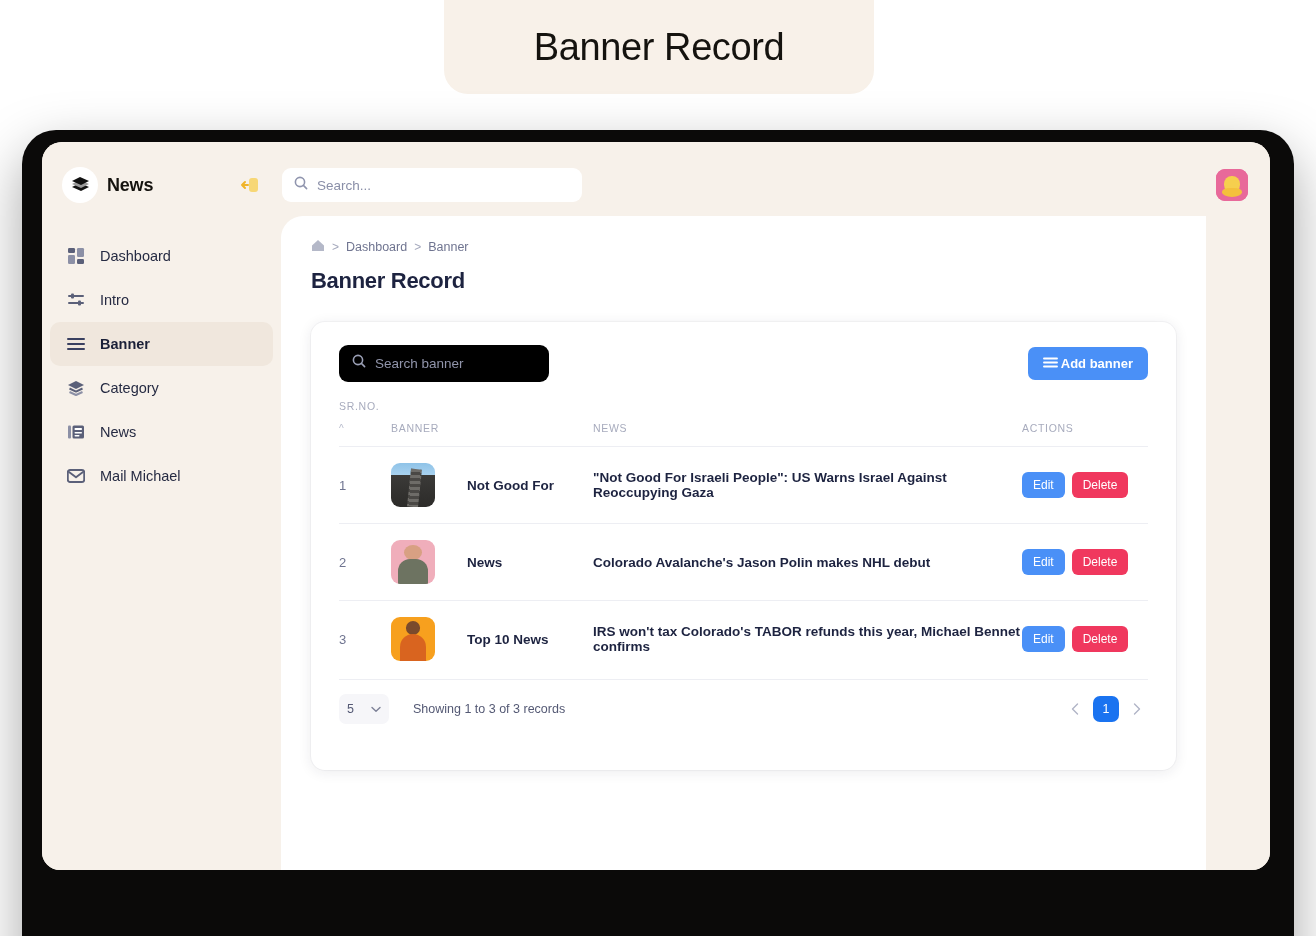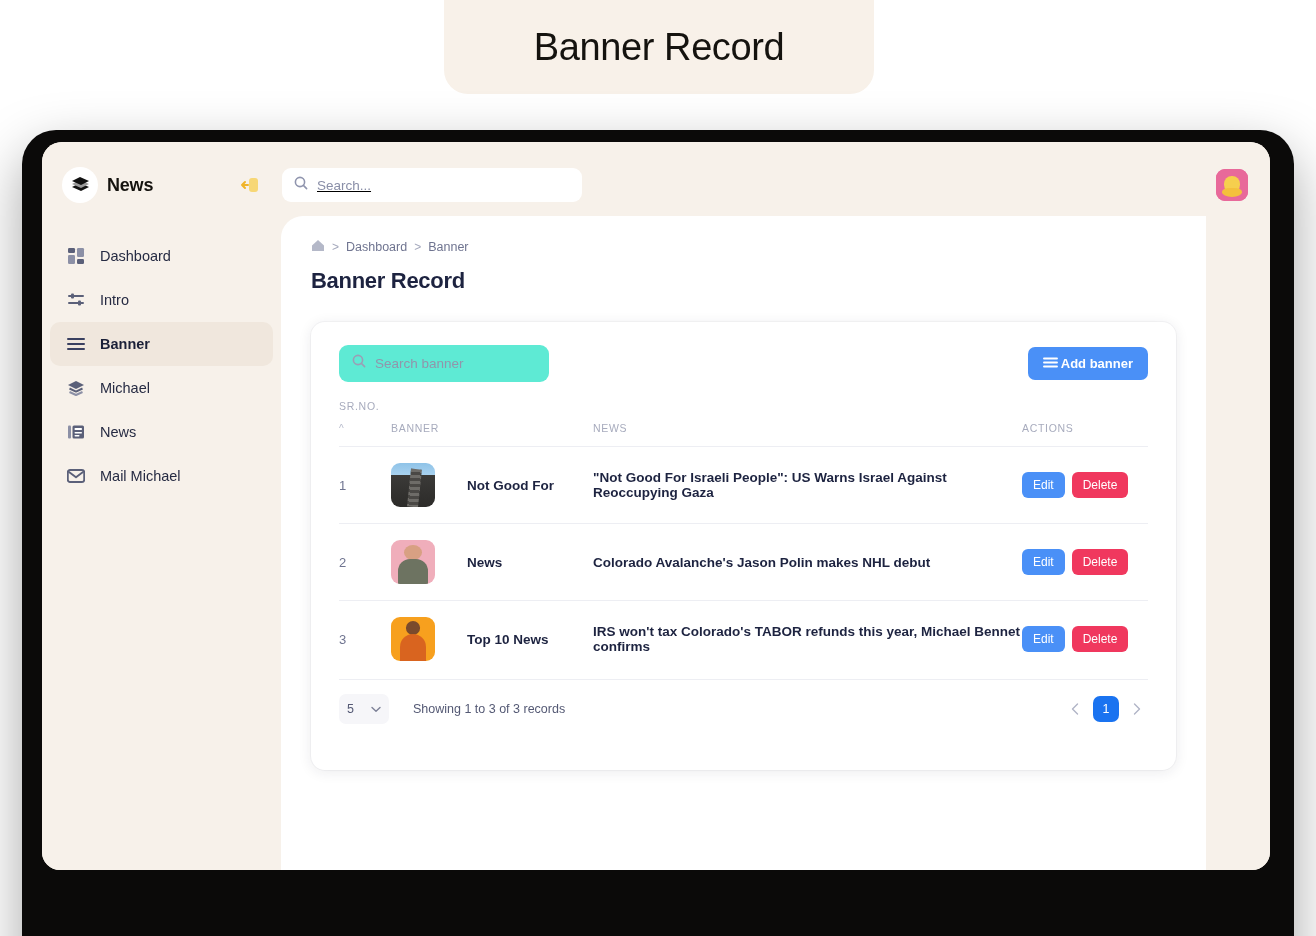--- a/index.html
+++ b/index.html
@@ -136,21 +136,20 @@
   }
   .top-search {
     width: 300px;
     height: 34px;
     background: #ffffff;
     border-radius: 9px;
     display: flex;
     align-items: center;
     padding: 0 12px;
     margin-left: 1px;
-    text-decoration: underline;
   }
   .top-search input {
     border: none;
     outline: none;
     background: transparent;
     font-family: "Liberation Sans", sans-serif;
     font-size: 13.5px;
     color: #6f7490;
     margin-left: 9px;
     width: 100%;
@@ -207,21 +206,21 @@
     position: relative;
   }
   .card-toolbar {
     display: flex;
     align-items: center;
     height: 38px;
   }
   .banner-search {
     width: 210px;
     height: 37px;
-    background: #5eead4;
+    background: #000000;
     border-radius: 9px;
     display: flex;
     align-items: center;
     padding: 0 13px;
   }
   .banner-search input {
     border: none; outline: none; background: transparent;
     font-family: "Liberation Sans", sans-serif;
     font-size: 13.5px;
     color: #6f7490;
@@ -417,21 +416,21 @@
       </div>
 
       <div class="nav-item">
         <span class="nav-icon">
           <svg width="18" height="18" viewBox="0 0 18 18">
             <path d="M9 2 L17 6 L9 10 L1 6 Z" fill="#5b6079"></path>
             <path d="M2.5 9.5 L9 12.6 L15.5 9.5" stroke="#5b6079" stroke-width="2" fill="none" stroke-linejoin="round"></path>
             <path d="M2.5 13 L9 16 L15.5 13" stroke="#8c90a6" stroke-width="2" fill="none" stroke-linejoin="round"></path>
           </svg>
         </span>
-        <span class="nav-label">Michael</span>
+        <span class="nav-label">Category</span>
       </div>
 
       <div class="nav-item">
         <span class="nav-icon">
           <svg width="18" height="16" viewBox="0 0 18 16">
             <rect x="1" y="1.5" width="3" height="13" rx="1" fill="#8c90a6"></rect>
             <rect x="5.5" y="1.5" width="11.5" height="13" rx="1.5" fill="#5b6079"></rect>
             <rect x="7.5" y="4" width="7.5" height="2" rx="0.8" fill="#ffffff"></rect>
             <rect x="7.5" y="8" width="7.5" height="1.4" rx="0.7" fill="#ffffff"></rect>
             <rect x="7.5" y="11" width="5" height="1.4" rx="0.7" fill="#ffffff"></rect>

